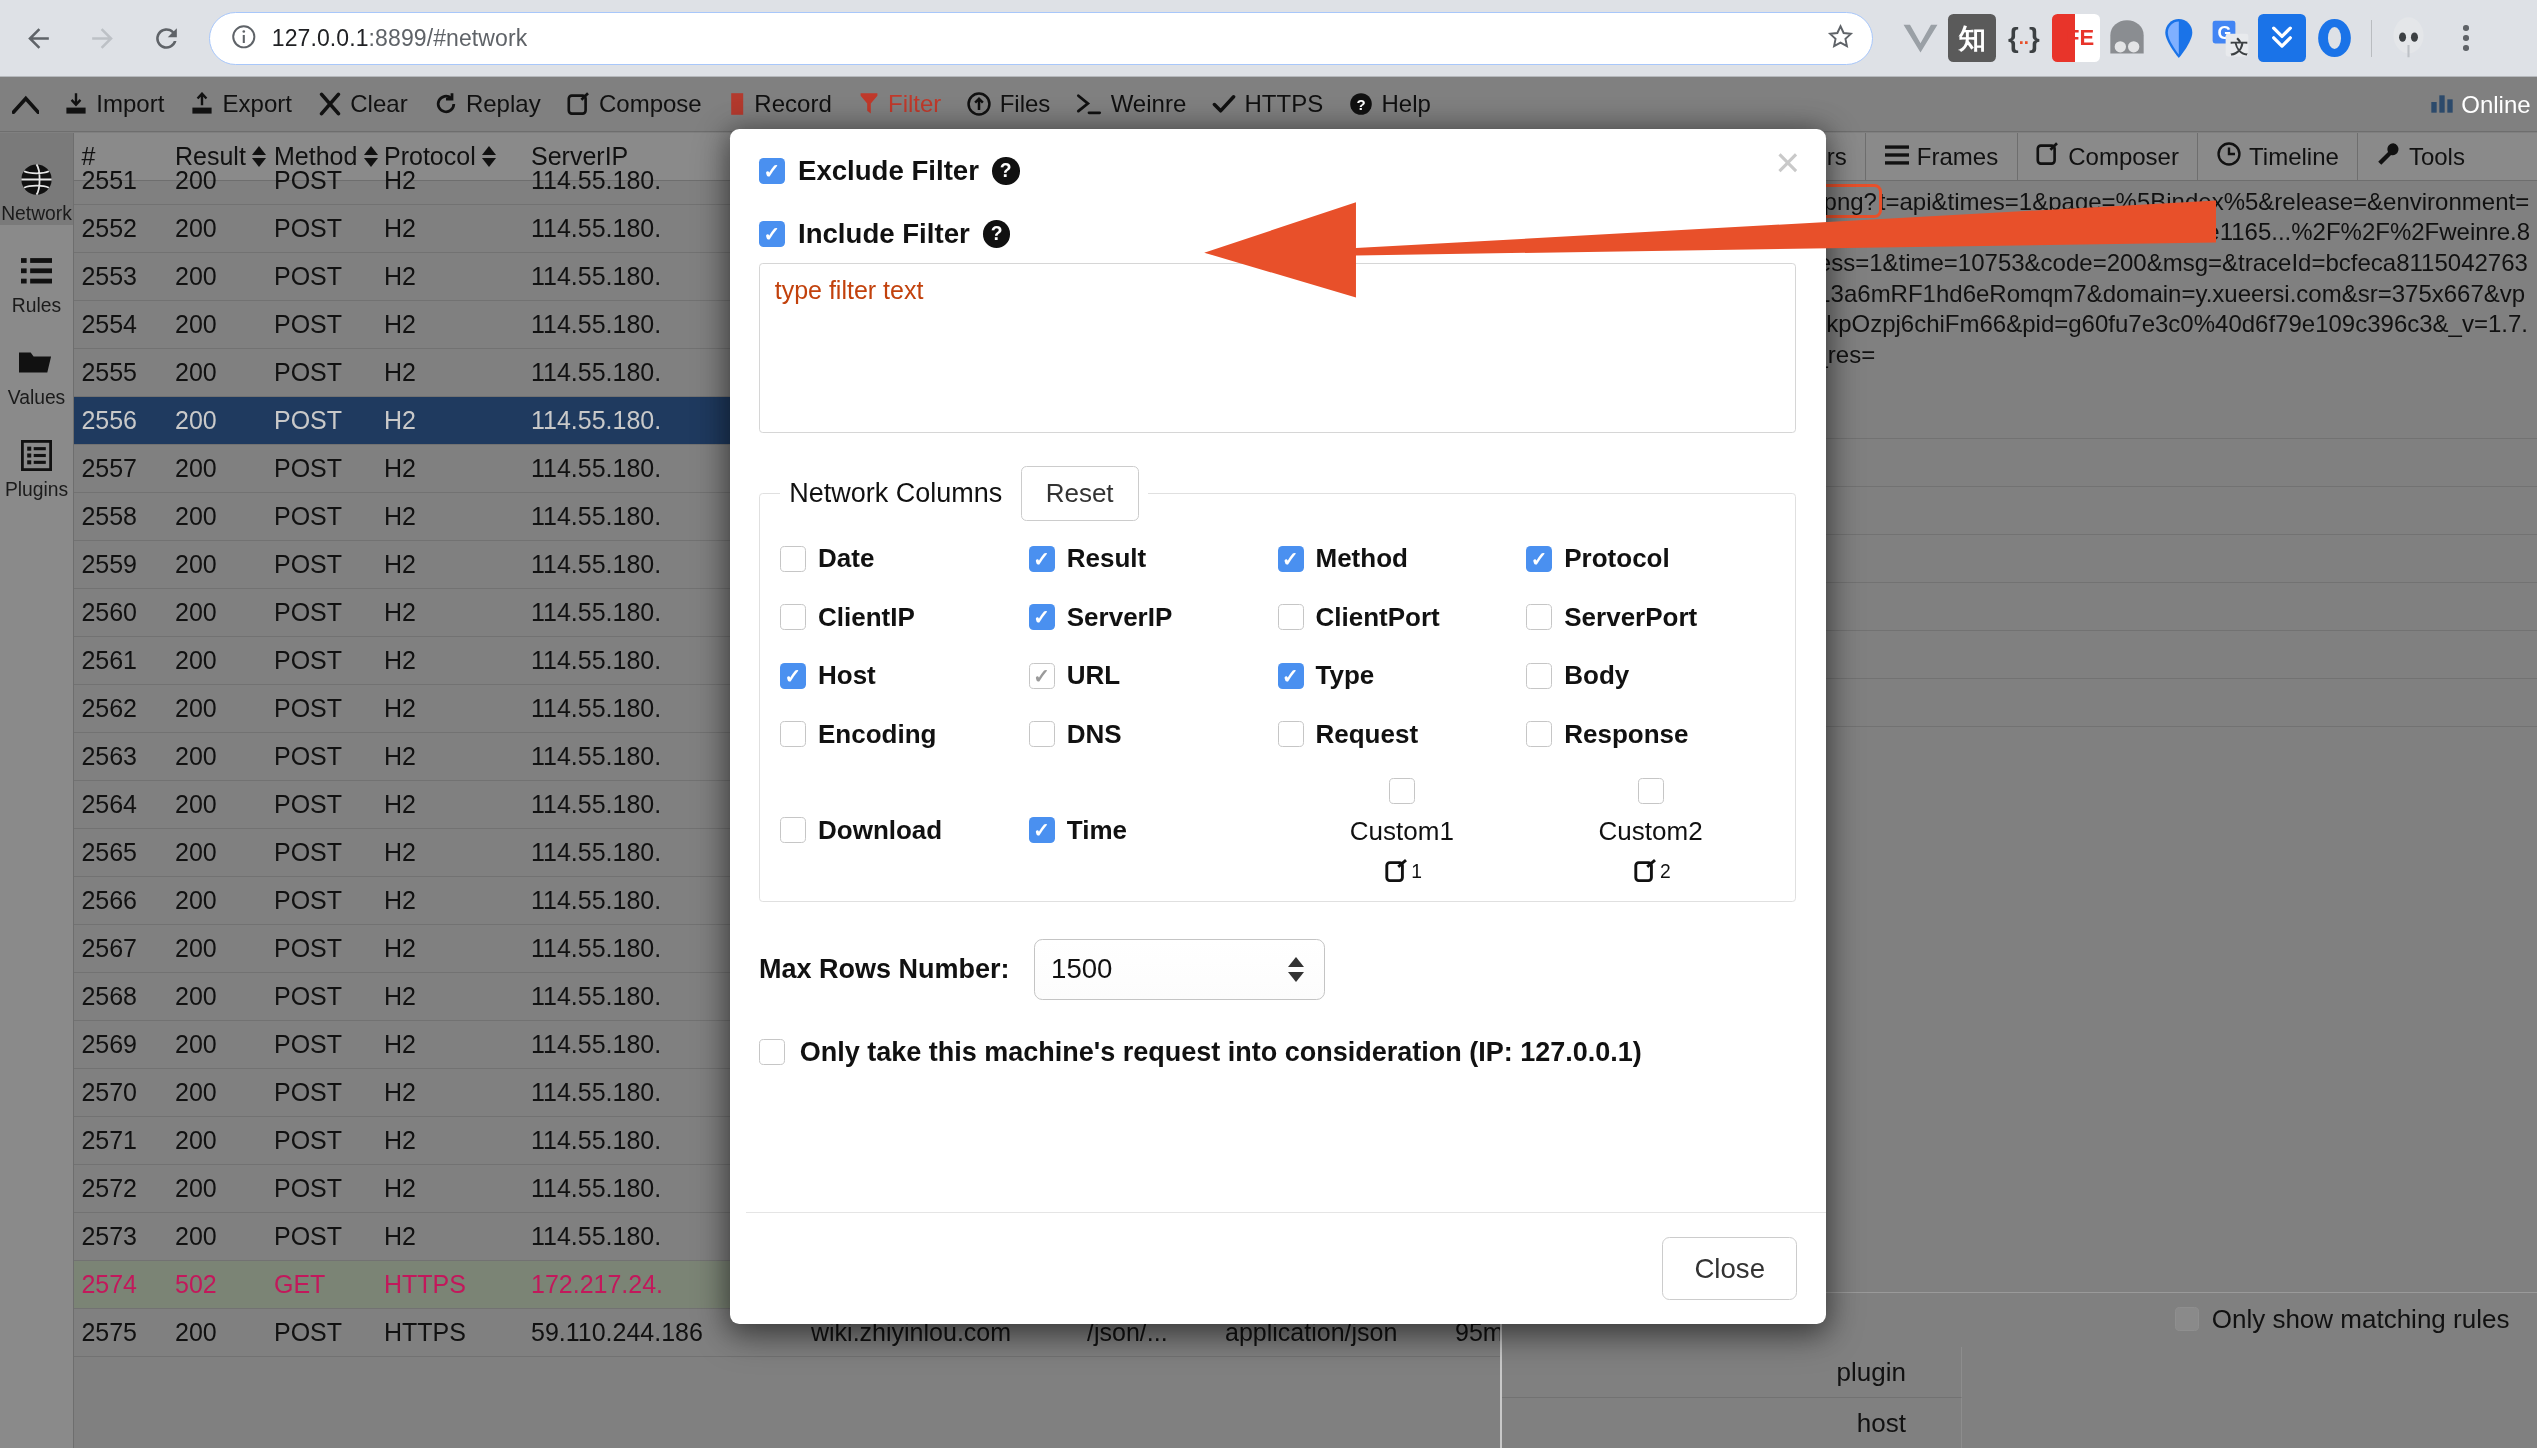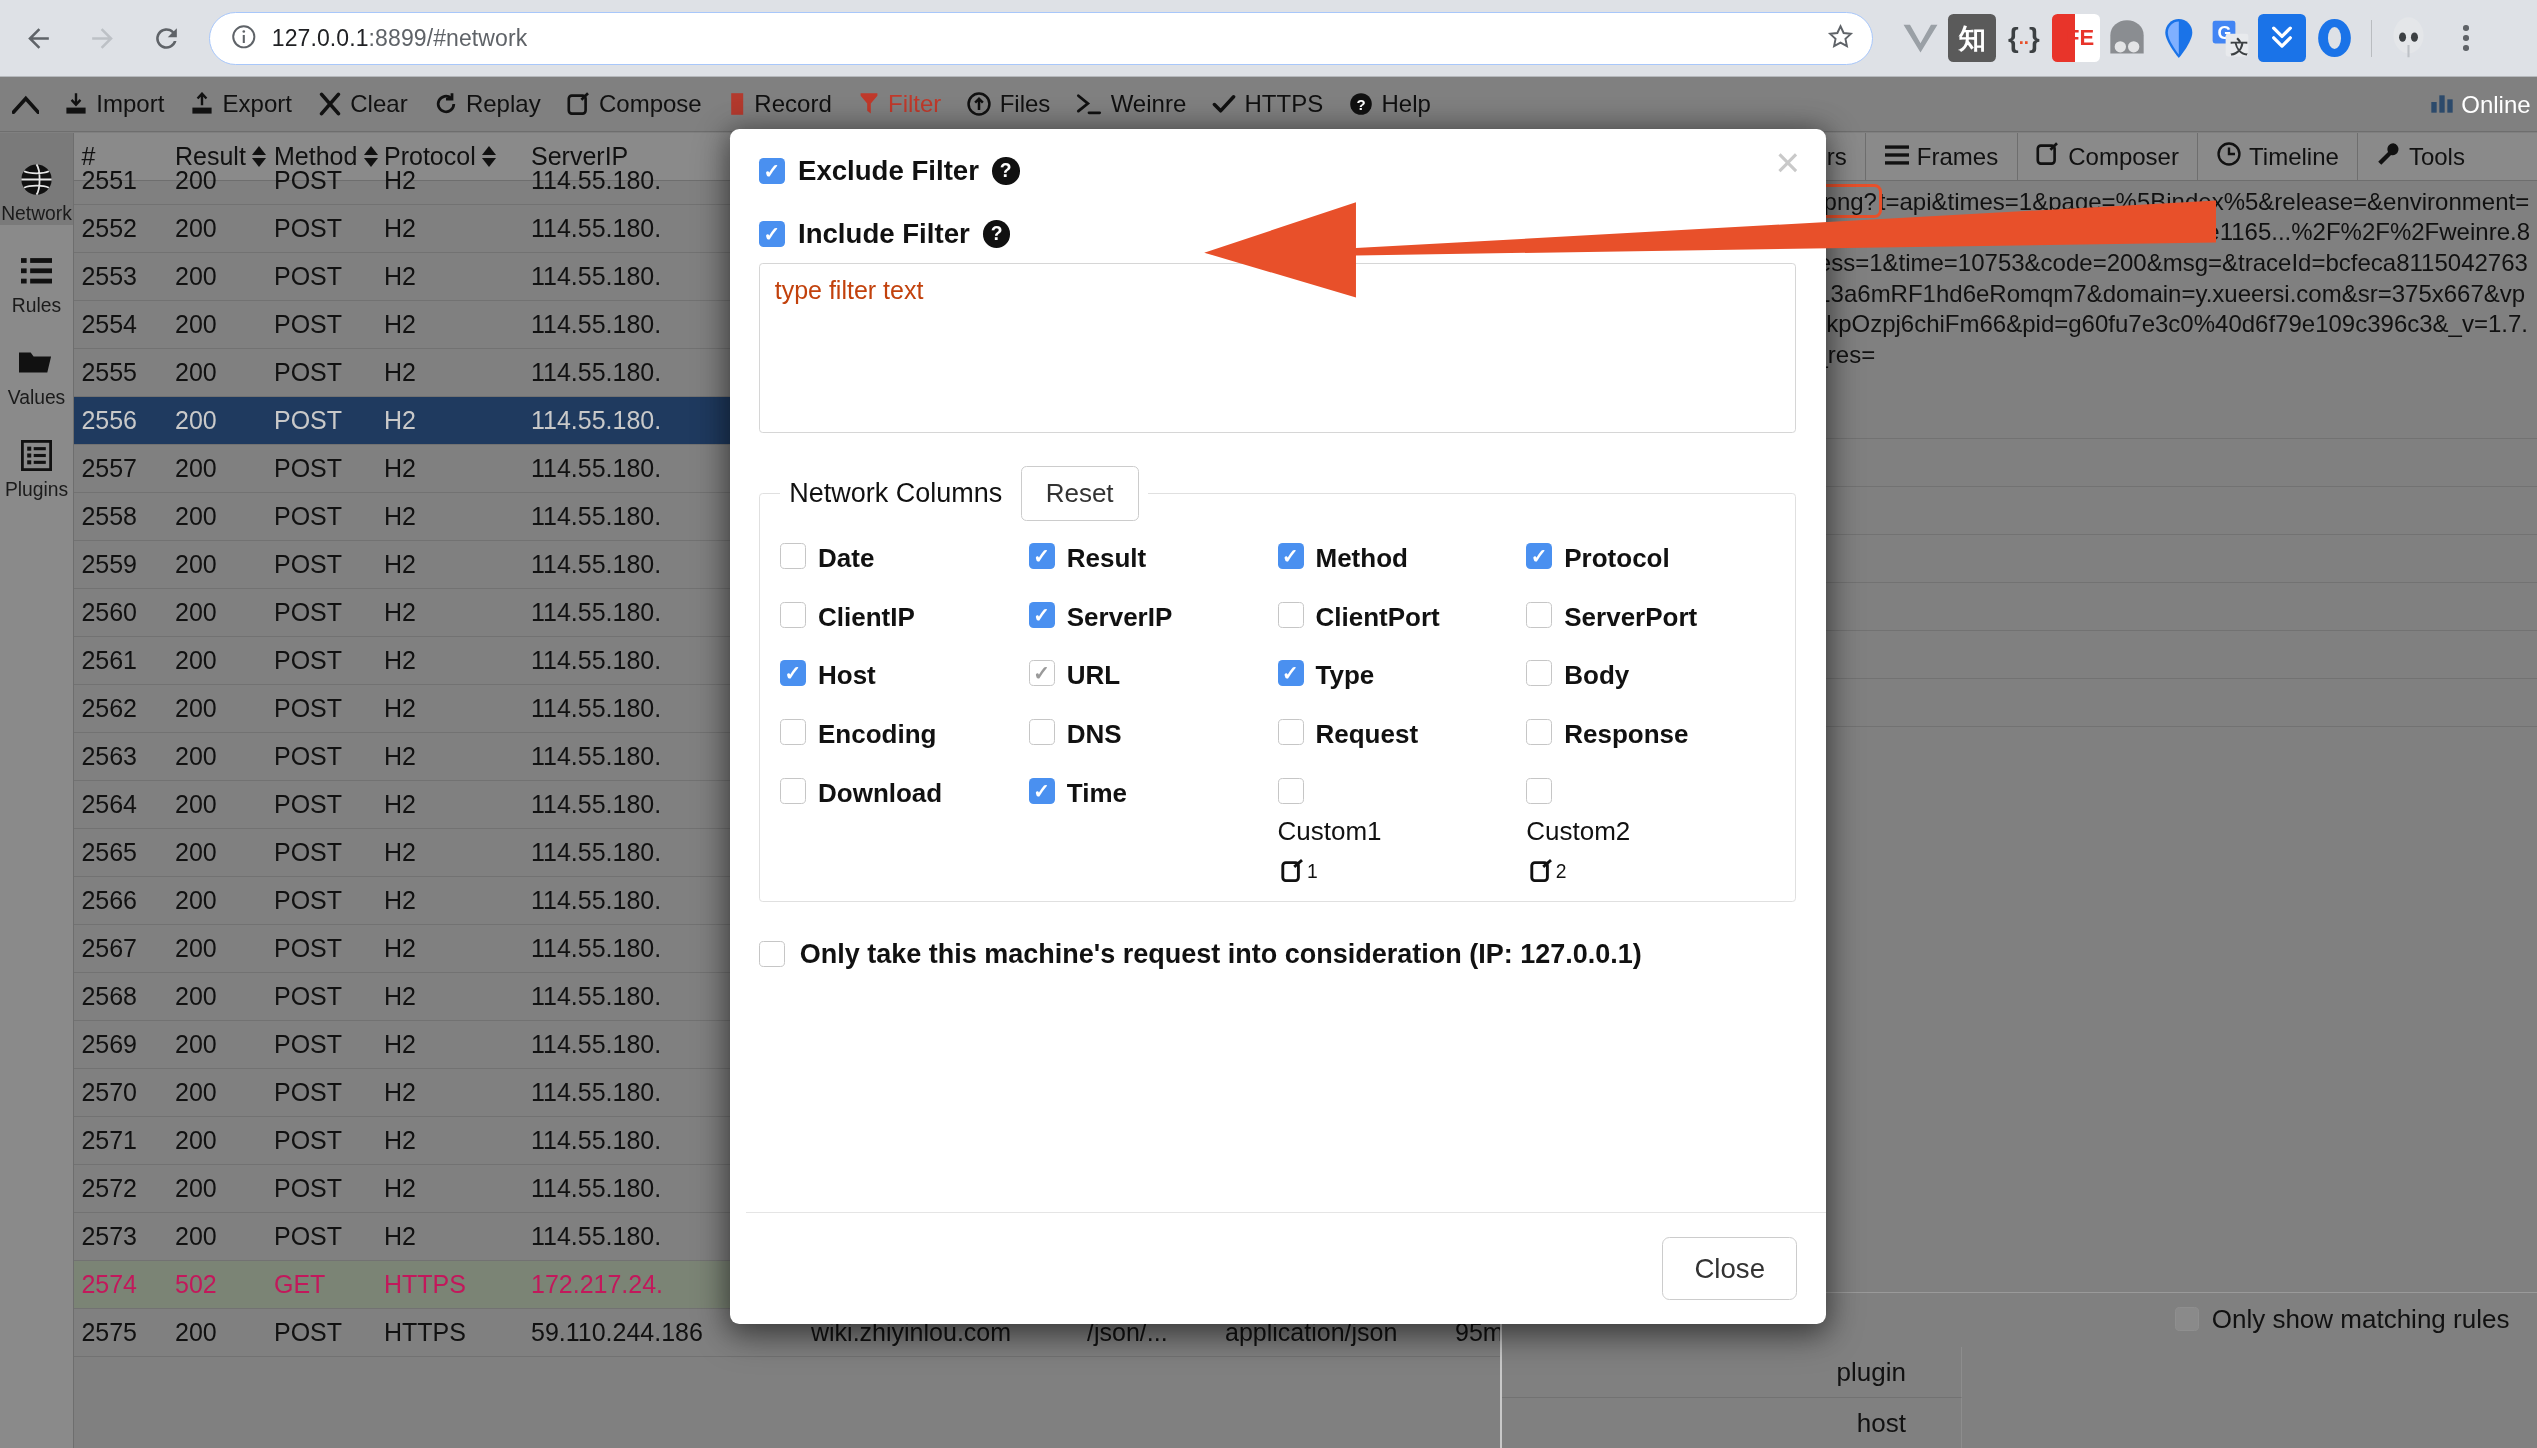--- a/index.html
+++ b/index.html
@@ -214,21 +214,21 @@
   fieldset#cols legend{
     display:flex; align-items:center; gap:18.4px;
     font-size:27px; color:#111; padding:0 9.2px;
   }
   #reset-btn{
     border:0.9px solid #ccc; border-radius:5.5px; background:#fff;
     padding:11px 24px; font-size:26px; color:#333;
     font-family:"Liberation Sans", sans-serif;
   }
   .col-grid{ display:grid; grid-template-columns:repeat(4,1fr); row-gap:27.6px; margin-top:9.2px; }
-  .col-cell{ display:flex; align-items:flex-start; gap:12px; font-size:26px;
+  .col-cell{ display:flex; align-items:center; gap:12px; font-size:26px;
     font-weight:bold; color:#111; }
   .col-cell.thin{ font-weight:normal;flex-direction:column; }
   .custom-ico{ display:inline-flex; align-items:flex-end; gap:1.8px; margin-left:3.7px; }
   .custom-ico .num{ font-size:19.3px; font-weight:normal; }
 
   #maxrows{
     display:flex; align-items:center; gap:24px;
     margin:37px 29px 0 29px; font-size:27px; font-weight:bold; color:#111;
   }
   #maxrows-input{
@@ -1007,20 +1007,30 @@
             <svg width="24" height="24" viewBox="0 0 20 20">
               <rect x="1.5" y="3" width="13" height="15" rx="2.5" fill="none" stroke="#111" stroke-width="2.4"></rect>
               <path d="M11 6.5L17.5 1" stroke="#111" stroke-width="2.4"></path>
             </svg>
             <span class="num">2</span>
           </span>
         </div>
       </div>
   </fieldset>
 
+  <div id="maxrows">
+    <span>Max Rows Number:</span>
+    <div id="maxrows-input">
+      <span>1500</span>
+      <span id="maxrows-spin">
+          <b class="up"></b>
+          <b class="dn"></b>
+        </span>
+    </div>
+  </div>
 
   <div id="onlymachine">
     <span class="cbx off"></span>
     <span>Only take this machine's request into consideration (IP: 127.0.0.1)</span>
   </div>
 
   <div id="m-footer">
     <button id="close-btn">Close</button>
   </div>
 </div>

